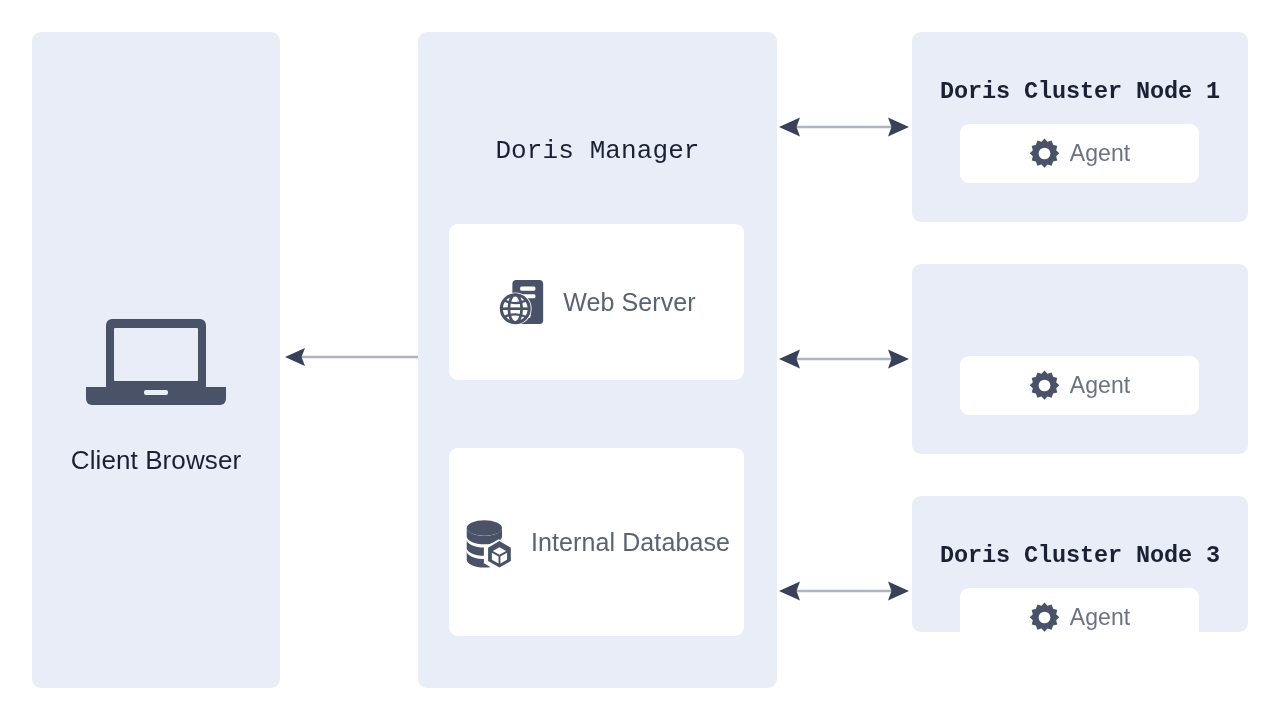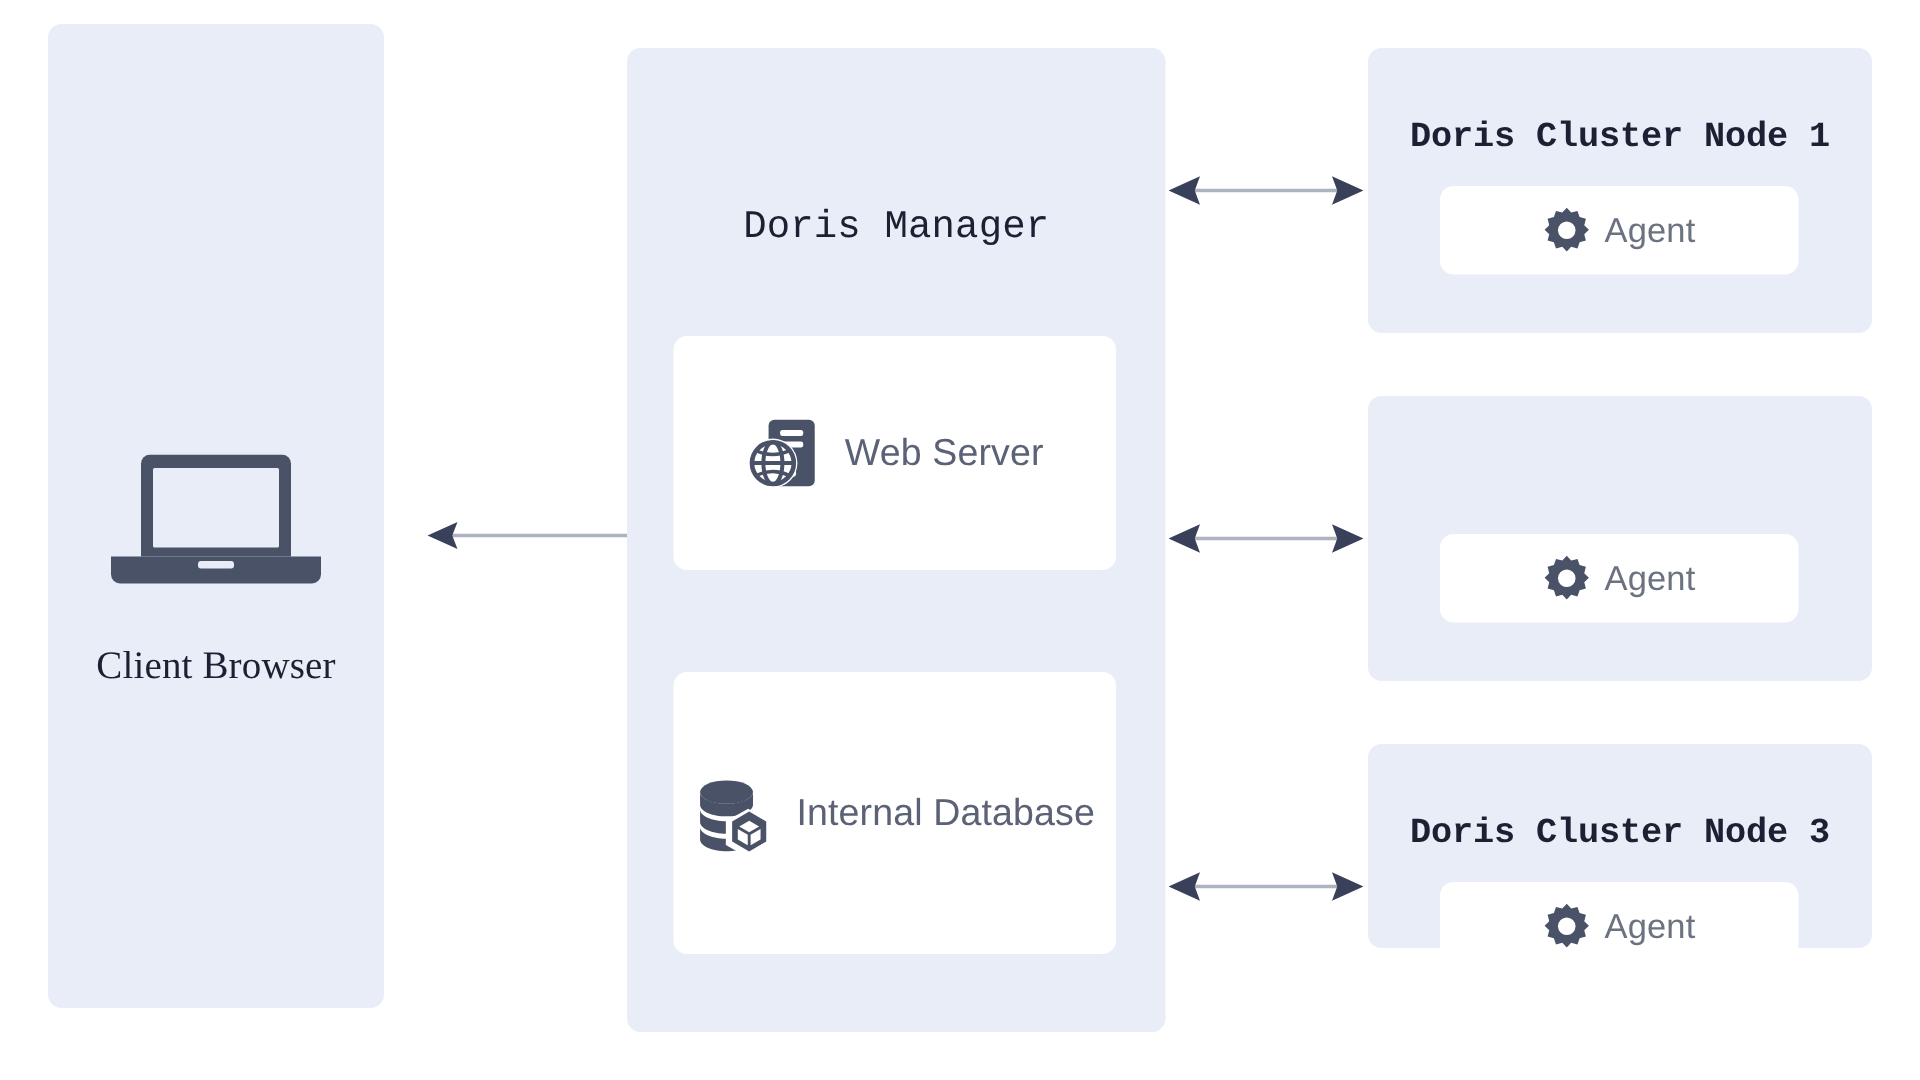--- a/index.html
+++ b/index.html
@@ -24,21 +24,21 @@
     background: #ffffff;
   }
 
   
   .panel {
     position: absolute;
     background: #e9edf8;
     border-radius: 9px;
     box-sizing: border-box;
   }
-  .panel-client   { left: 32px;  top: 16px;  width: 224px; height: 656px; font-family: Liberation Serif, serif; }
+  .panel-client   { left: 32px;  top: 32px;  width: 248px; height: 656px; }
   .panel-manager  { left: 418px; top: 32px;  width: 359px; height: 656px; }
   .panel-node1    { left: 912px; top: 32px;  width: 336px; height: 190px; }
   .panel-node2    { left: 912px; top: 264px; width: 336px; height: 190px; }
   .panel-node3    { left: 912px; top: 496px; width: 336px; height: 136px; }
 
   
   .panel-title {
     position: absolute;
     left: 0;
     width: 100%;

